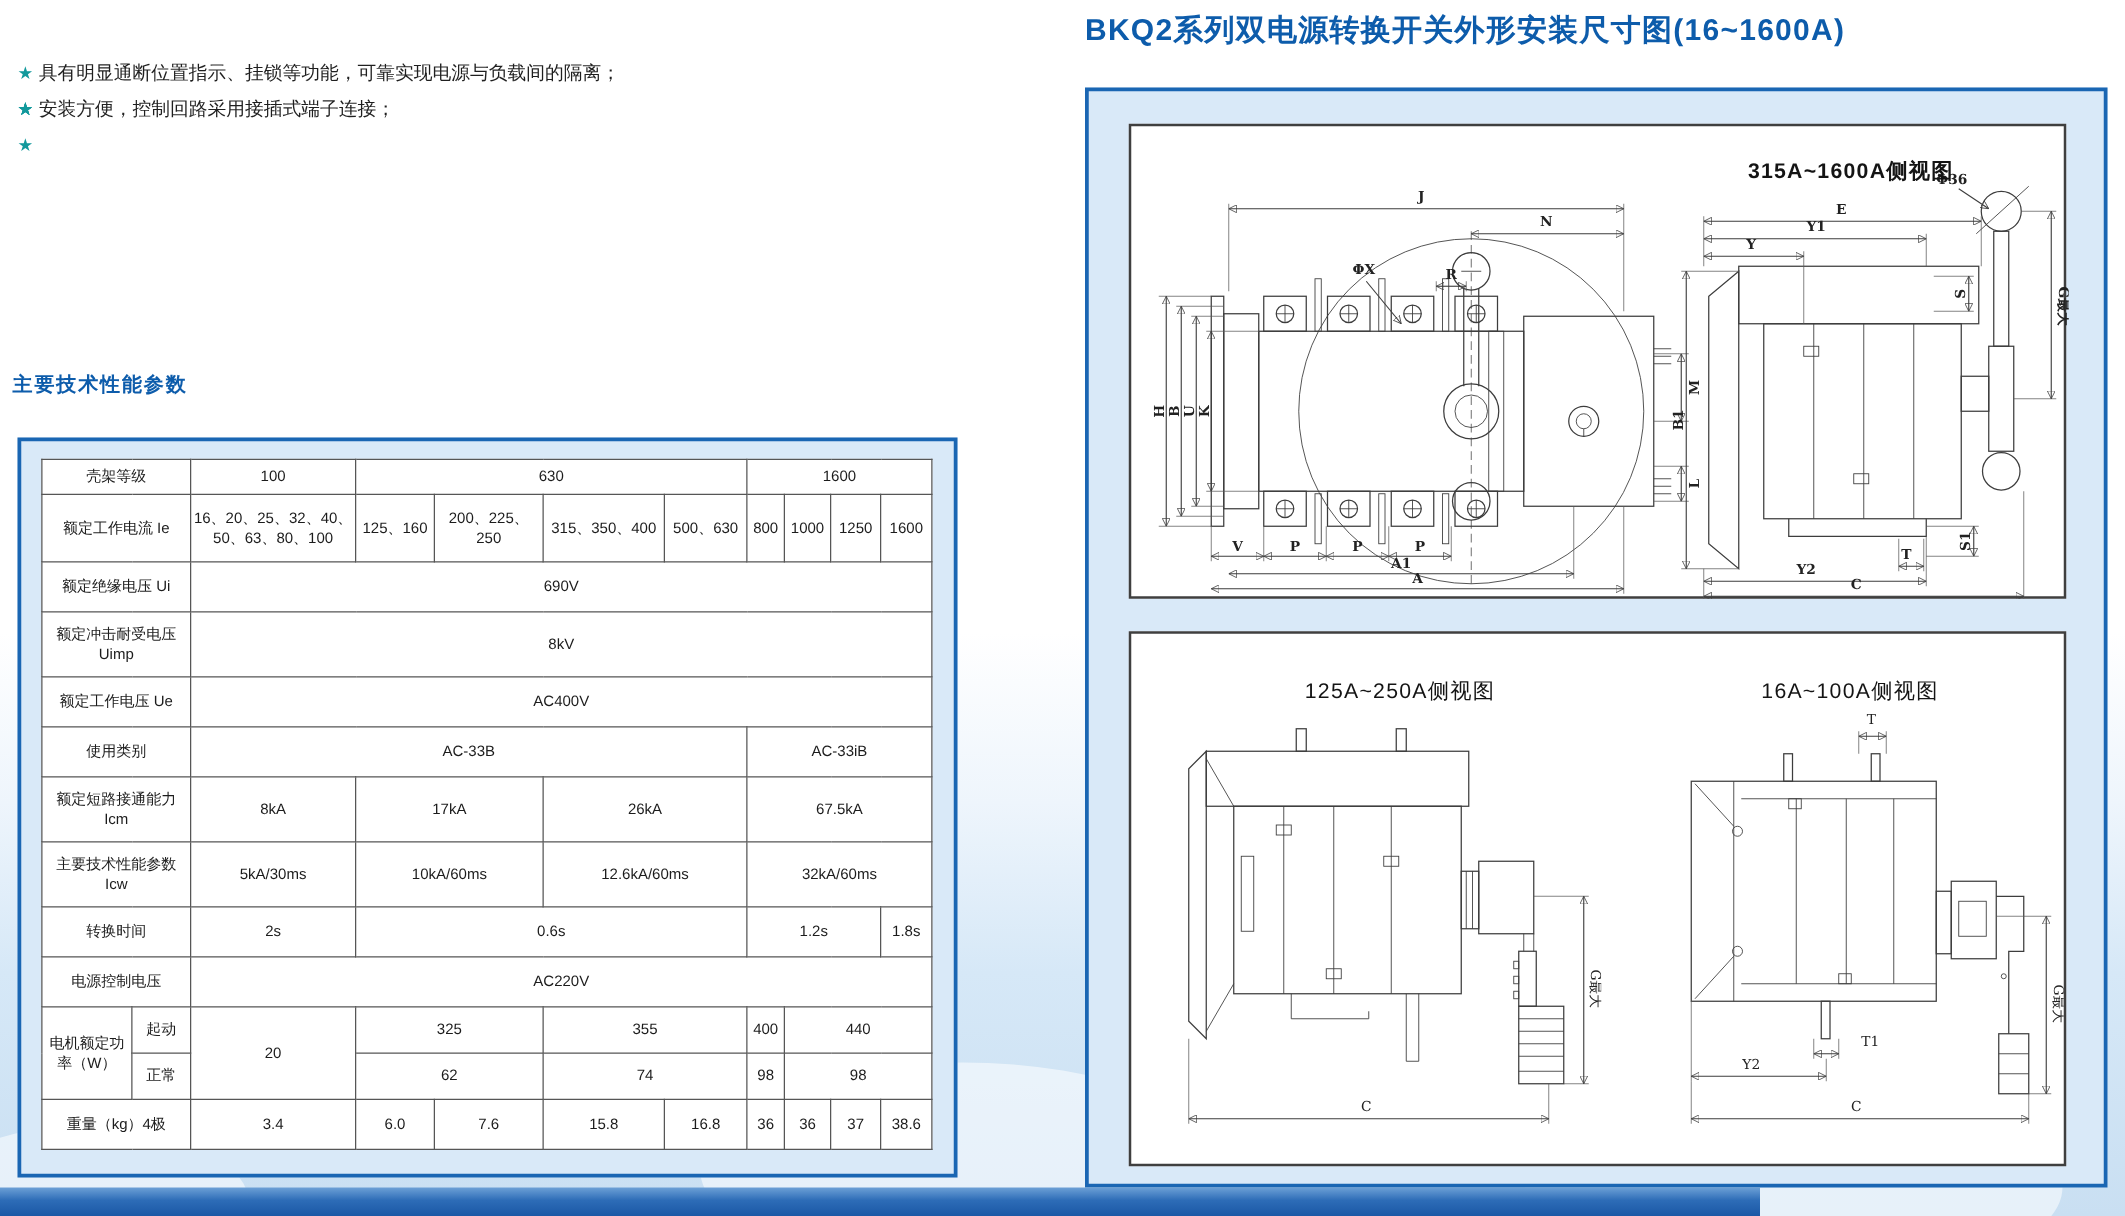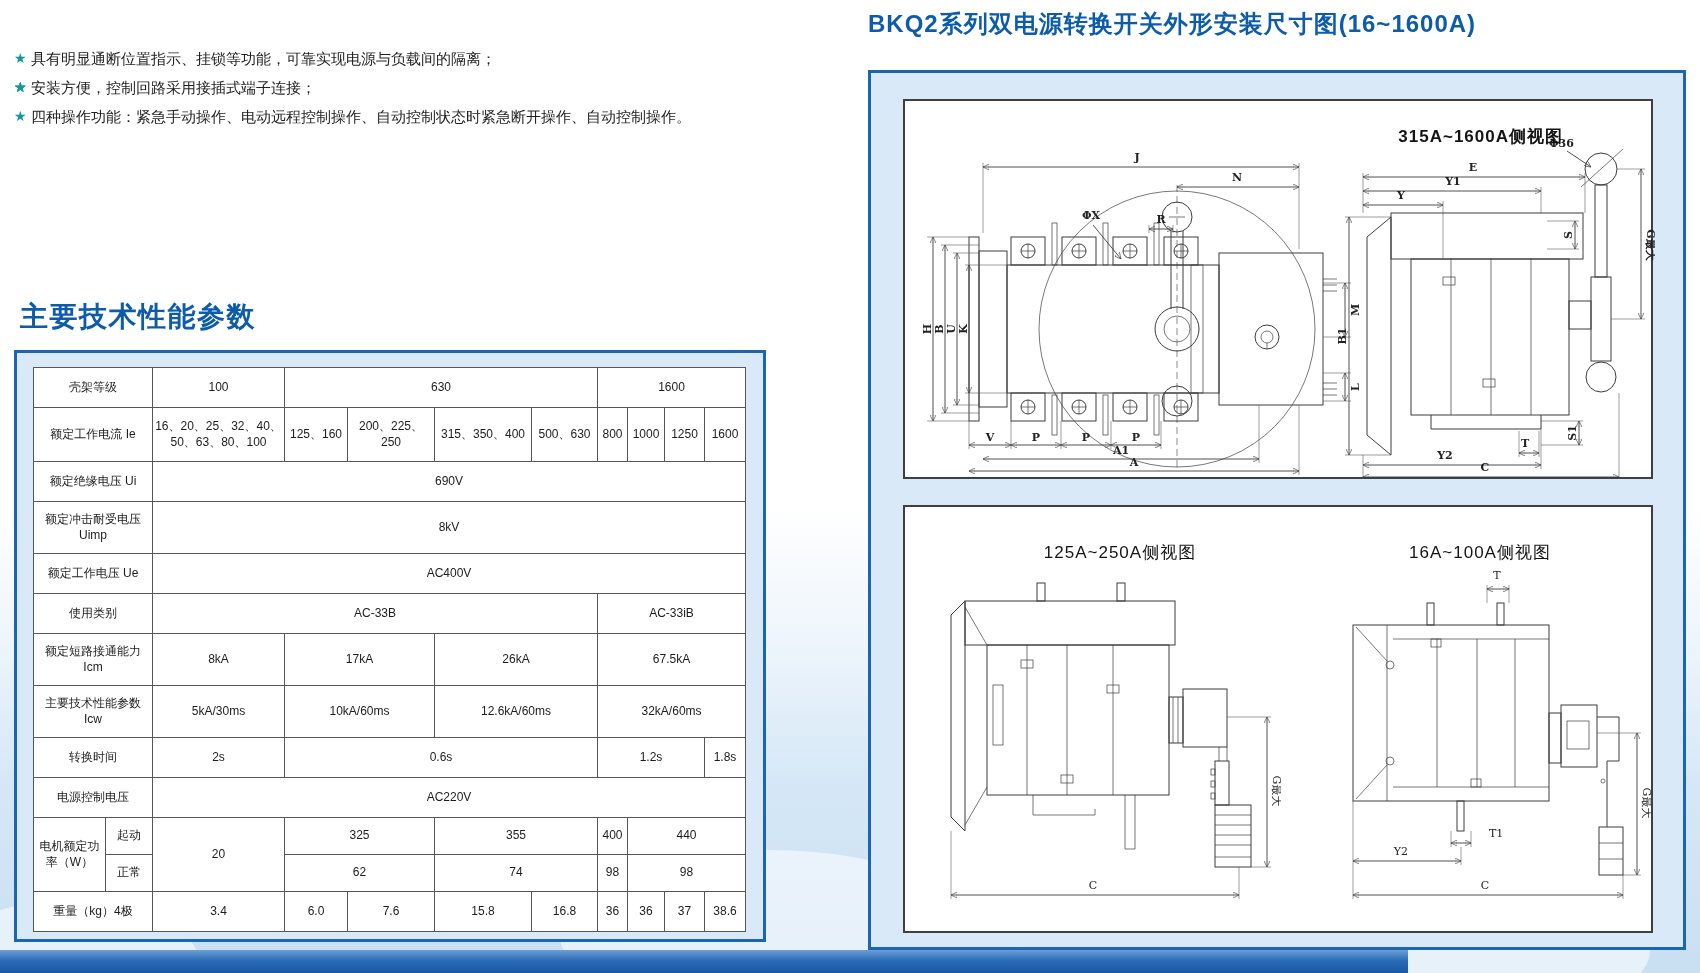--- a/index.html
+++ b/index.html
@@ -16,31 +16,31 @@
   .b4{left:-60px;top:900px;width:260px;height:130px;}
 
   .footer-bar{position:absolute;left:0;top:950px;width:1408px;height:23px;z-index:2;
     background:linear-gradient(180deg,#6ca0d6 0%,#2d6cb7 45%,#1a57a5 100%);}
 
   
   .features{position:absolute;left:14px;top:44px;width:742px;z-index:3;}
   .feat{position:relative;padding-left:17px;font-size:15px;color:#1f1f1f;line-height:29px;}
   .feat .star{position:absolute;left:0;top:0;color:#12999c;font-size:14px;}
 
-  .section-title{position:absolute;left:20px;top:298px;z-index:3;
-    font-size:28px;font-weight:bold;color:#0d5cab;letter-spacing:1.5px;}
+  .section-title{position:absolute;left:10px;top:298px;z-index:3;
+    font-size:16px;font-weight:bold;color:#0d5cab;letter-spacing:1.5px;}
 
   
   .table-wrap{position:absolute;left:14px;top:350px;width:752px;height:592px;z-index:3;
     border:3px solid #1a66b3;background:#d9e9f8;box-sizing:border-box;}
   table.spec{position:absolute;left:16px;top:14px;width:712px;border-collapse:collapse;
     table-layout:fixed;background:#ffffff;font-size:12px;color:#1c1c1c;}
   table.spec td{border:1px solid #565656;text-align:center;vertical-align:middle;
     padding:1px 2px;line-height:1.3;overflow:hidden;}
-  .spec tr:nth-child(1){height:40px}.spec tr:nth-child(2){height:54px}
+  .spec tr:nth-child(1){height:28px}.spec tr:nth-child(2){height:54px}
   .spec tr:nth-child(3){height:40px}.spec tr:nth-child(4){height:52px}
   .spec tr:nth-child(5){height:40px}.spec tr:nth-child(6){height:40px}
   .spec tr:nth-child(7){height:52px}.spec tr:nth-child(8){height:52px}
   .spec tr:nth-child(9){height:40px}.spec tr:nth-child(10){height:40px}
   .spec tr:nth-child(11){height:37px}.spec tr:nth-child(12){height:37px}
   .spec tr:nth-child(13){height:40px}
 
   
   .diagram-title{position:absolute;left:868px;top:8px;width:820px;z-index:3;
     font-size:24px;font-weight:bold;color:#0d5cab;letter-spacing:1px;}
@@ -72,21 +72,21 @@
 <div class="blob b3"></div>
 <div class="blob b4"></div>
 <div class="footer-bar"></div>
 
 <div class="features">
     <div class="feat"><span class="star">★</span><span>具有明显通断位置指示、挂锁等功能，可靠实现电源与负载间的隔离；</span></div>
     <div class="feat"><span class="star">★</span></div>
     <div class="feat"><span class="star">★</span></div>
     <div class="feat"><span class="star">★</span></div>
     <div class="feat"><span class="star">★</span><span>安装方便，控制回路采用接插式端子连接；</span></div>
-    <div class="feat"><span class="star">★</span><span>四种操作功能：紧急手动操作、电动远程控制操作、自动控制状态时紧急断开操作、自动控制操作。</span></div>
+    <div class="feat"><span class="star">★</span></div>
   </div>
 
 <div class="section-title">主要技术性能参数</div>
 
 <div class="table-wrap">
   <table class="spec">
     <colgroup>
       <col style="width:72px">
         <col style="width:47px">
         <col style="width:132px">

